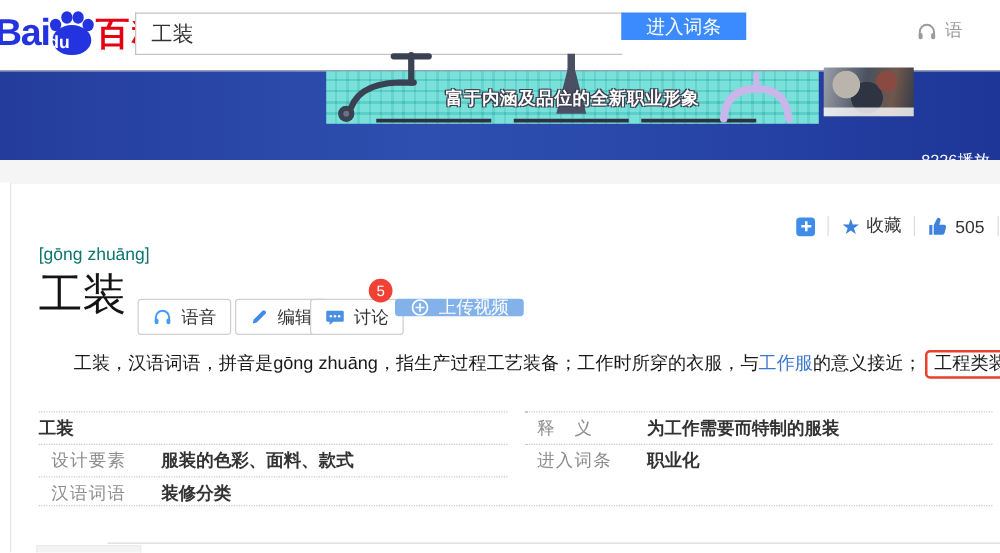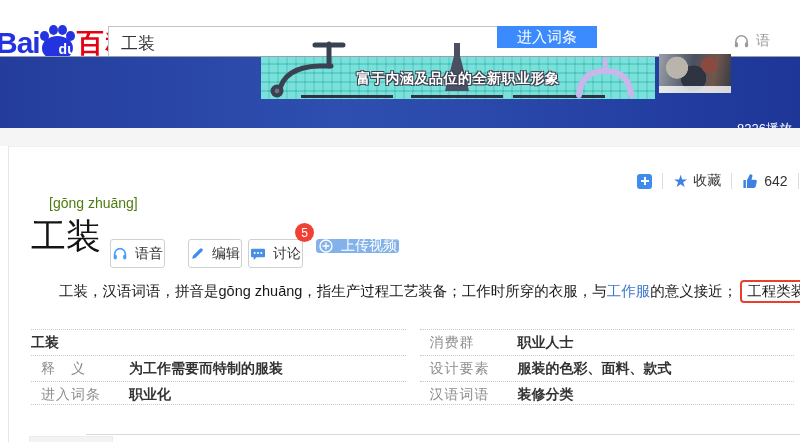--- a/index.html
+++ b/index.html
@@ -1,28 +1,28 @@
 <!DOCTYPE html>
 <html><head>
 <meta charset="utf-8">
 <style>
   html,body{margin:0;padding:0;}
   body{width:800px;height:442px;position:relative;overflow:hidden;background:#fff;
        font-family:"Liberation Sans","DejaVu Sans",sans-serif;}
 
   
-  .hdr{position:absolute;top:16px;left:0;right:0;height:56px;background:#fff;}
+  .hdr{position:absolute;top:0;left:0;right:0;height:56px;background:#fff;}
   .logo{position:absolute;left:-4px;top:8px;display:flex;align-items:center;cursor:pointer;}
   .logo-bai{font-size:30px;font-weight:bold;color:#2433e0;letter-spacing:-1px;}
   .paw{position:relative;width:37px;height:38px;margin:0 -1px;}
   .paw-toe{position:absolute;width:9px;height:10px;background:#2433e0;border-radius:50%;}
   .t1{left:1px;top:7px;} .t2{left:10px;top:1px;} .t3{left:19px;top:1px;} .t4{left:27px;top:7px;}
   .paw-pad{position:absolute;left:3px;top:12px;width:31px;height:24px;background:#2433e0;
            border-radius:50% 50% 48% 48%;}
-  .paw-du{position:absolute;left:0;right:0;top:17px;text-align:right;color:#fff;
+  .paw-du{position:absolute;left:0;right:0;top:17px;text-align:left;color:#fff;
           font-size:14px;font-weight:bold;}
   .logo-baike{font-size:27px;font-weight:bold;color:#e60012;margin-left:2px;letter-spacing:2px;}
   .search-input{position:absolute;left:108px;top:10px;width:390px;height:34px;box-sizing:border-box;
           border:1px solid #c3c3c3;border-right:none;font-size:17px;color:#333;padding:0 12px;
           outline:none;font-family:inherit;}
   .search-btn{position:absolute;left:497px;top:10px;width:100px;height:22px;background:#3b8bff;
           color:#fff;font-size:15px;border:none;font-family:inherit;cursor:pointer;}
   .hdr-voice{position:absolute;right:30px;top:16px;display:flex;align-items:center;gap:6px;
           color:#9a9a9a;font-size:14px;cursor:pointer;}
 
@@ -57,25 +57,25 @@
   .plus-square{width:15px;height:15px;background:#3f8ceb;border-radius:3px;position:relative;cursor:pointer;}
   .plus-square::before,.plus-square::after{content:"";position:absolute;background:#fff;}
   .plus-square::before{left:3.5px;top:6.75px;width:8px;height:1.8px;}
   .plus-square::after{top:3.5px;left:6.75px;height:8px;width:1.8px;}
   .star{color:#3e82de;font-size:17px;line-height:17px;margin-right:5px;cursor:pointer;}
   .act-label{cursor:pointer;}
   .icon-btn{display:flex;align-items:center;cursor:pointer;}
   .icon-btn svg{margin-right:5px;}
 
   
-  .pinyin{position:absolute;left:22px;top:48px;font-size:14px;color:#4d7c0f;margin-left:18px;}
+  .pinyin{position:absolute;left:22px;top:48px;font-size:14px;color:#0f766e;}
   .entry-title{position:absolute;left:22px;top:70px;font-size:35px;line-height:38px;color:#141414;
                font-weight:normal;margin:0;}
   .ebtn{position:absolute;top:92px;height:29px;box-sizing:border-box;border:1px solid #d0d0d0;
-        border-radius:3px;background:#fff;display:flex;align-items:center;gap:7px;padding:0 1px;
+        border-radius:3px;background:#fff;display:flex;align-items:center;gap:7px;padding:0 11px;
         font-size:14px;color:#333;cursor:pointer;font-family:inherit;}
   .ebtn-voice{left:101px;} .ebtn-edit{left:179px;} .ebtn-discuss{left:239px;align-items:center;}
   .ebtn-upload{left:307px;background:#82b2e9;border:1px solid #82b2e9;color:#fff;height:14px;}
   .badge{position:absolute;left:286px;top:76px;width:19px;height:19px;background:#f04134;
          border-radius:50%;color:#fff;font-size:12px;display:flex;align-items:center;
          justify-content:center;z-index:3;}
 
   
   .summary{position:absolute;left:22px;top:132px;width:770px;font-size:14.5px;color:#191919;
            line-height:25px;white-space:nowrap;text-indent:28px;}
@@ -153,21 +153,21 @@
     <span class="sep"></span>
     <span class="icon-btn">
       <span class="star">★</span>
       <span class="act-label">收藏</span>
     </span>
     <span class="sep"></span>
     <span class="icon-btn">
       <svg width="17" height="17" viewBox="0 0 24 24">
         <path d="M2 10 h3.5 v11 H2 z M7 21 h9.5 c1.4 0 2.6-1 2.9-2.3 l1.5-6.2 A2.4 2.4 0 0 0 18.6 9.6 h-5.2 l1.2-4.6 A2.2 2.2 0 0 0 10.5 3.2 L7 10.2 z" fill="#3e82de"></path>
       </svg>
-      <span class="act-label">642</span>
+      <span class="act-label">505</span>
     </span>
     <span class="sep"></span>
 
   </div>
 
   <div class="pinyin">[gōng zhuāng]</div>
   <h1 class="entry-title">工装</h1>
 
   <button class="ebtn ebtn-voice">
     <svg width="16" height="16" viewBox="0 0 24 24">
@@ -206,24 +206,20 @@
 
   <div class="summary">
     <span>工装，汉语词语，拼音是gōng zhuāng，指生产过程工艺装备；工作时所穿的衣服，与</span><a class="wlink">工作服</a><span>的意义接近；</span><span class="hl-box">工程类装修。</span>
   </div>
 
   <div class="infobox">
     <div class="cellrow">
       <span class="v">工装</span>
     </div>
     <div class="cellrow">
-      <span class="k">消费群</span>
-      <span class="v">职业人士</span>
-    </div>
-    <div class="cellrow">
       <span class="k">释　义</span>
       <span class="v">为工作需要而特制的服装</span>
     </div>
     <div class="cellrow">
       <span class="k">设计要素</span>
       <span class="v">服装的色彩、面料、款式</span>
     </div>
     <div class="cellrow">
       <span class="k">进入词条</span>
       <span class="v">职业化</span>

